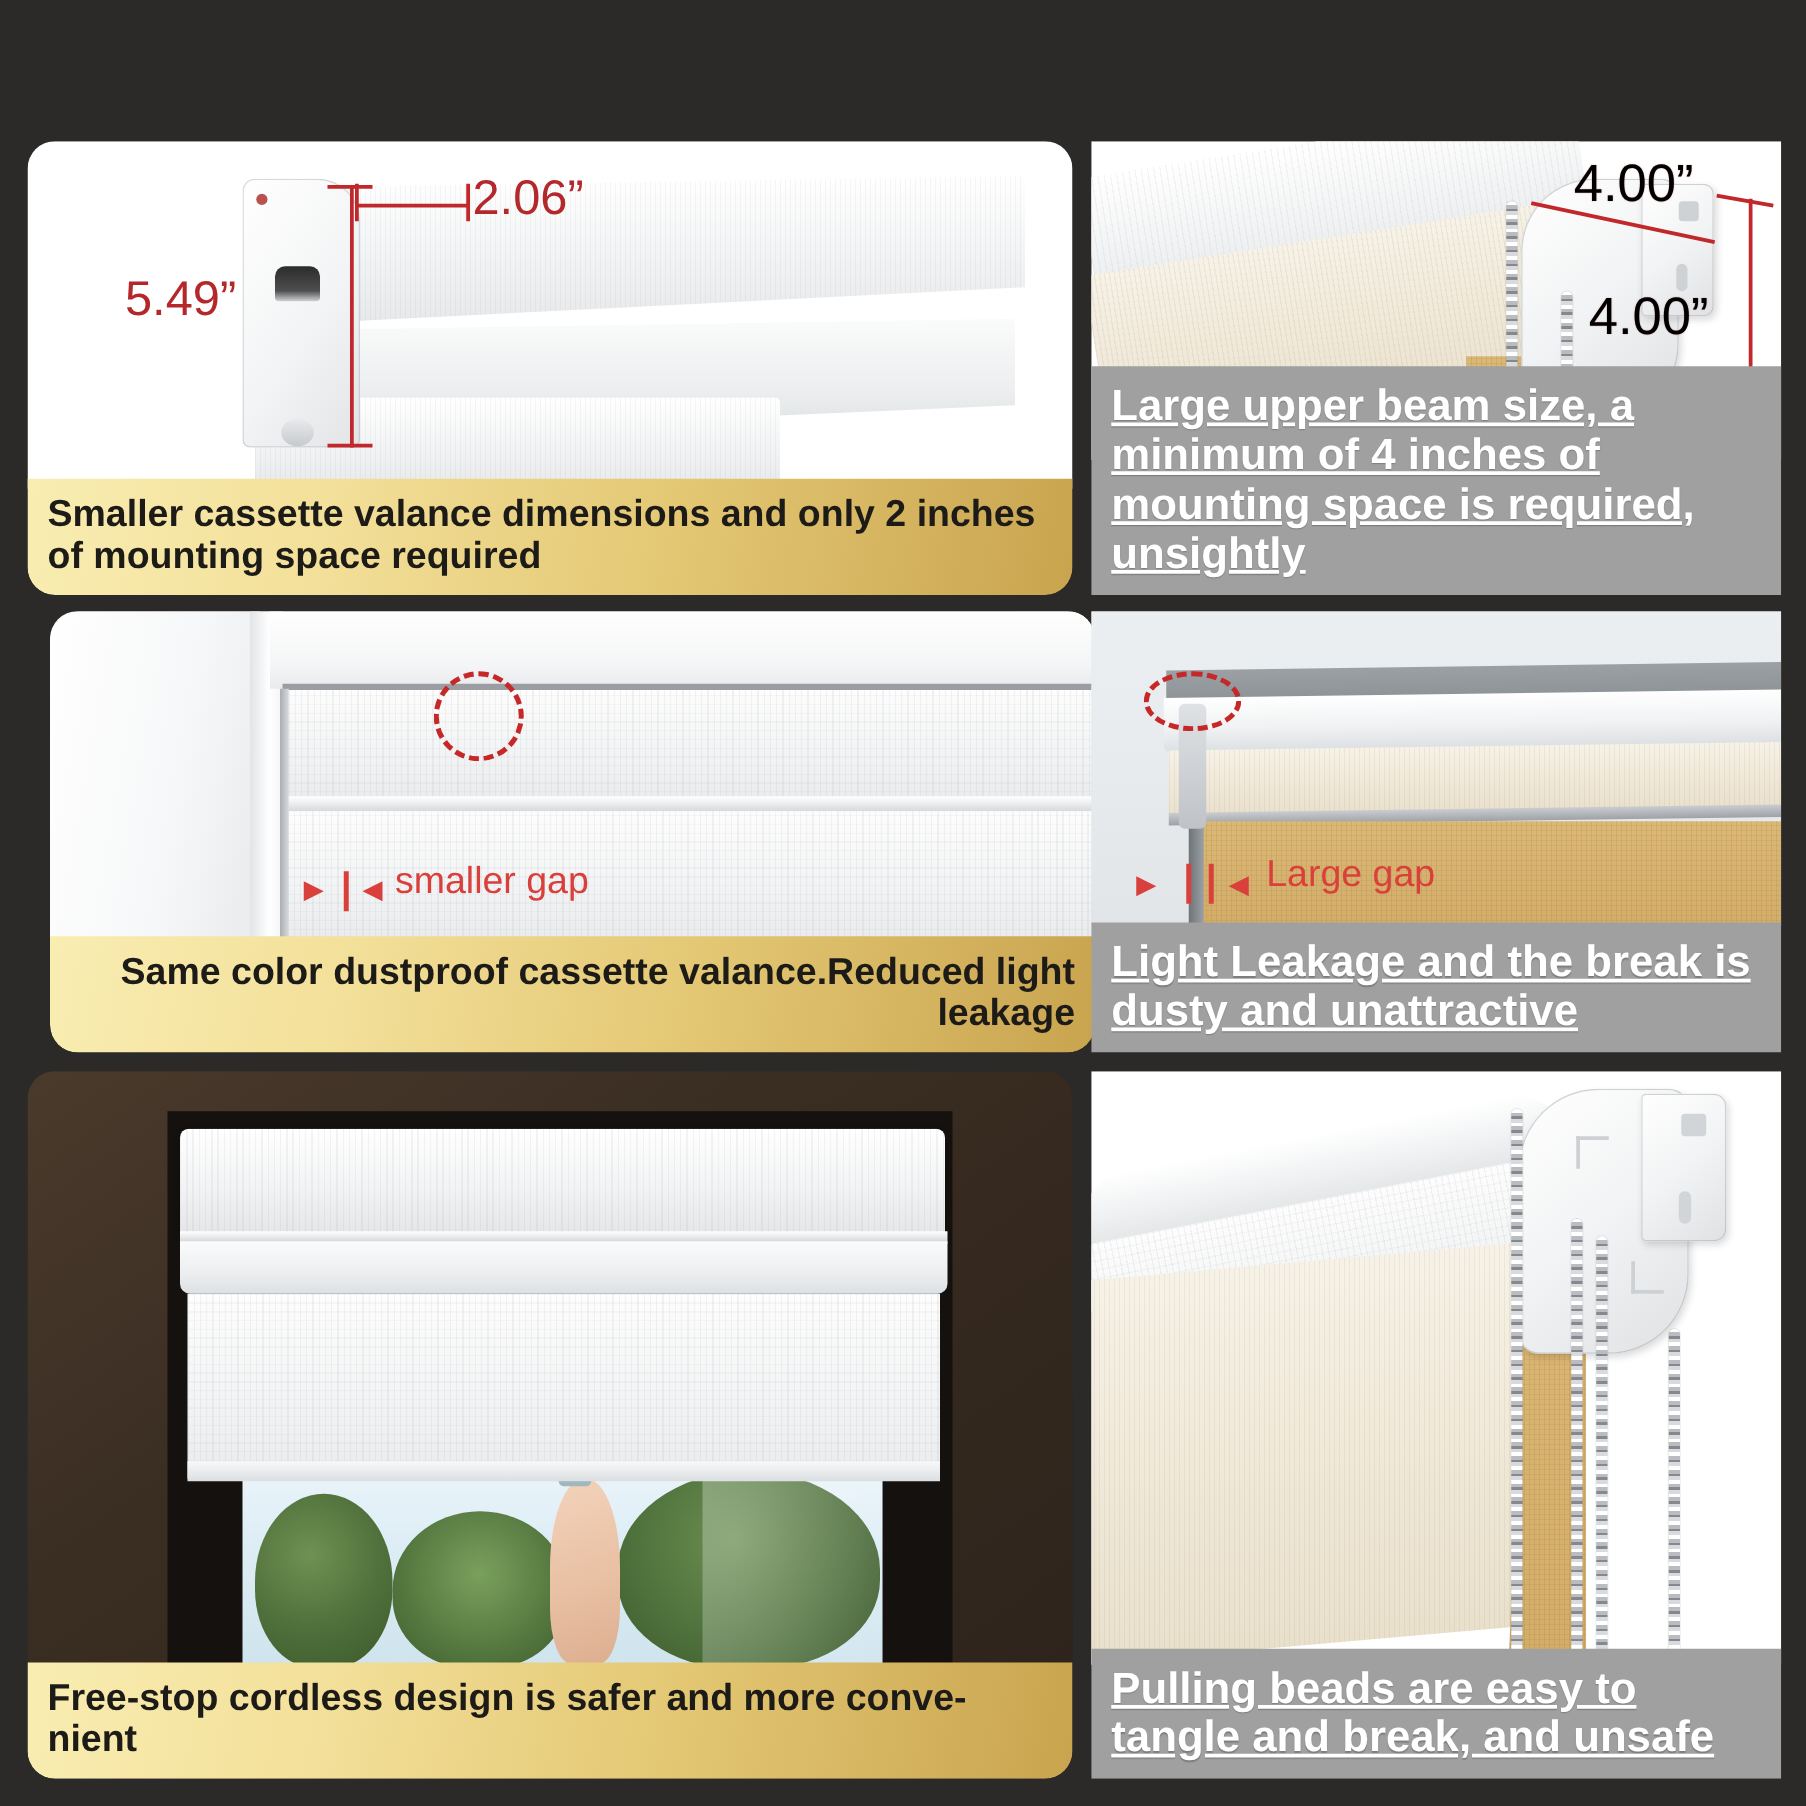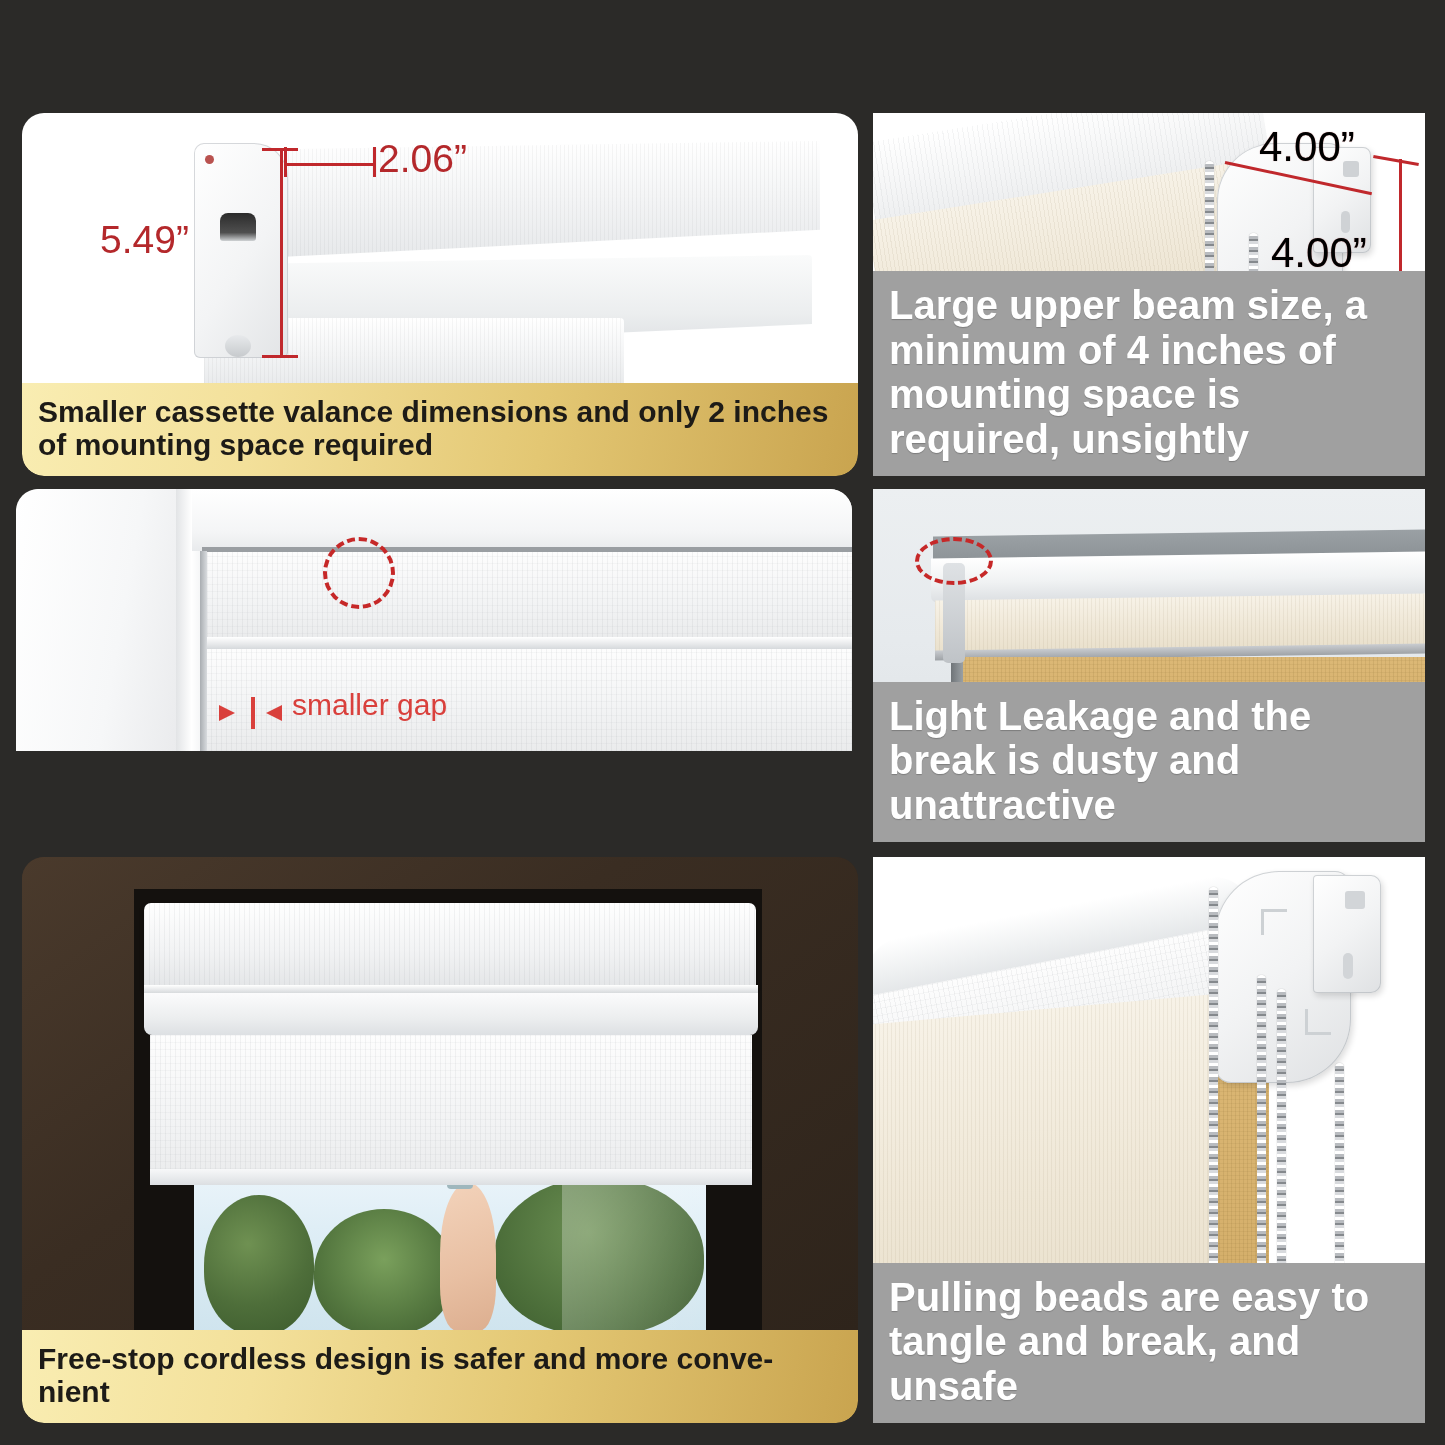--- a/index.html
+++ b/index.html
@@ -34,22 +34,23 @@
     padding: 12px 16px 14px 16px;
     line-height: 1.12;
     font-weight: bold;
   }
   .cap.gold {
     background: linear-gradient(100deg,#f9edb2 0%,#f3e09a 28%,#e3c773 62%,#c9a44f 100%);
     color: #1d1b17; font-size: 30px;
     border-bottom-left-radius: 22px; border-bottom-right-radius: 22px;
   }
   .cap.gray {
-    background: #a0a0a0; color: #ffffff; font-size: 40px;
+    background: #a0a0a0; color: #ffffff; font-size: 35px;
     text-shadow: 0 1px 1px rgba(0,0,0,.22);
+    text-decoration: underline;
   }
 
   
   .bg-white { background: #ffffff; }
   .bg-softgray { background: linear-gradient(180deg,#eceff1 0%,#e3e7ea 55%,#dfe3e6 100%); }
 
   
   .valance-body {
     position: absolute;
     background:
@@ -204,21 +205,21 @@
       <div class="dim-label dim-red" style="left:386px; top:10px; font-size:42px;">4.00”</div>
 
       <div class="dimline v" style="left:526px; top:46px; height:190px;"></div>
       <div class="tick" style="left:500px; top:46px; width:46px; height:3px; transform:rotate(10deg);"></div>
       <div class="tick" style="left:500px; top:234px; width:46px; height:3px;"></div>
       <div class="dim-label dim-red" style="left:398px; top:116px; font-size:42px;">4.00”</div>
     </div>
     <div class="cap gray">Large upper beam size, a minimum of 4 inches of mounting space is required, unsightly</div>
   </div>
 
-  <div class="panel left" style="left:16px; top:489px; width:836px; height:353px;text-align:right;">
+  <div class="panel left" style="left:40px; top:489px; width:836px; height:353px;text-align:right;">
     <div class="photo" style="height:262px; background:linear-gradient(180deg,#fbfbfb 0%,#f3f4f5 100%);">
 
       <div style="position:absolute; left:0; top:0; width:168px; height:262px;
                   background:linear-gradient(100deg,#ffffff 0%,#f6f7f8 60%,#e9eaec 100%);
                   border-radius:24px 0 0 0;"></div>
       <div style="position:absolute; left:160px; top:0; width:26px; height:262px;
                   background:linear-gradient(90deg,#e2e4e6 0%,#ffffff 60%,#f3f4f5 100%);"></div>
       <div style="position:absolute; left:176px; top:0; width:660px; height:62px;
                   background:linear-gradient(180deg,#ffffff 0%,#f4f5f6 70%,#e8eaec 100%);"></div>
 
@@ -230,20 +231,21 @@
       <div style="position:absolute; left:184px; top:62px; width:7px; height:200px;
                   background:linear-gradient(90deg,#a9adb1,#d8dbde);"></div>
 
       <div class="dashcircle" style="left:307px; top:48px; width:72px; height:72px;"></div>
 
       <div class="arrow-r" style="left:203px; top:216px;"></div>
       <div class="gapbar" style="left:235px; top:208px; height:32px;"></div>
       <div class="arrow-l" style="left:250px; top:216px;"></div>
       <div class="gap-label" style="left:276px; top:199px;">smaller gap</div>
     </div>
+    <div class="cap gold">Same color dustproof cassette valance.Reduced light leakage</div>
   </div>
 
   <div class="panel right" style="left:873px; top:489px; width:552px; height:353px;">
     <div class="photo bg-softgray" style="height:252px;">
       <div style="position:absolute; left:0; top:0; width:552px; height:252px;
                   background:linear-gradient(180deg,#eceff1 0%,#e6eaed 60%,#e1e5e8 100%);"></div>
 
       <div style="position:absolute; left:60px; top:44px; width:492px; height:28px;
                   background:linear-gradient(180deg,#9aa0a4 0%,#8b9195 100%);
                   transform:skewY(-0.8deg);"></div>

